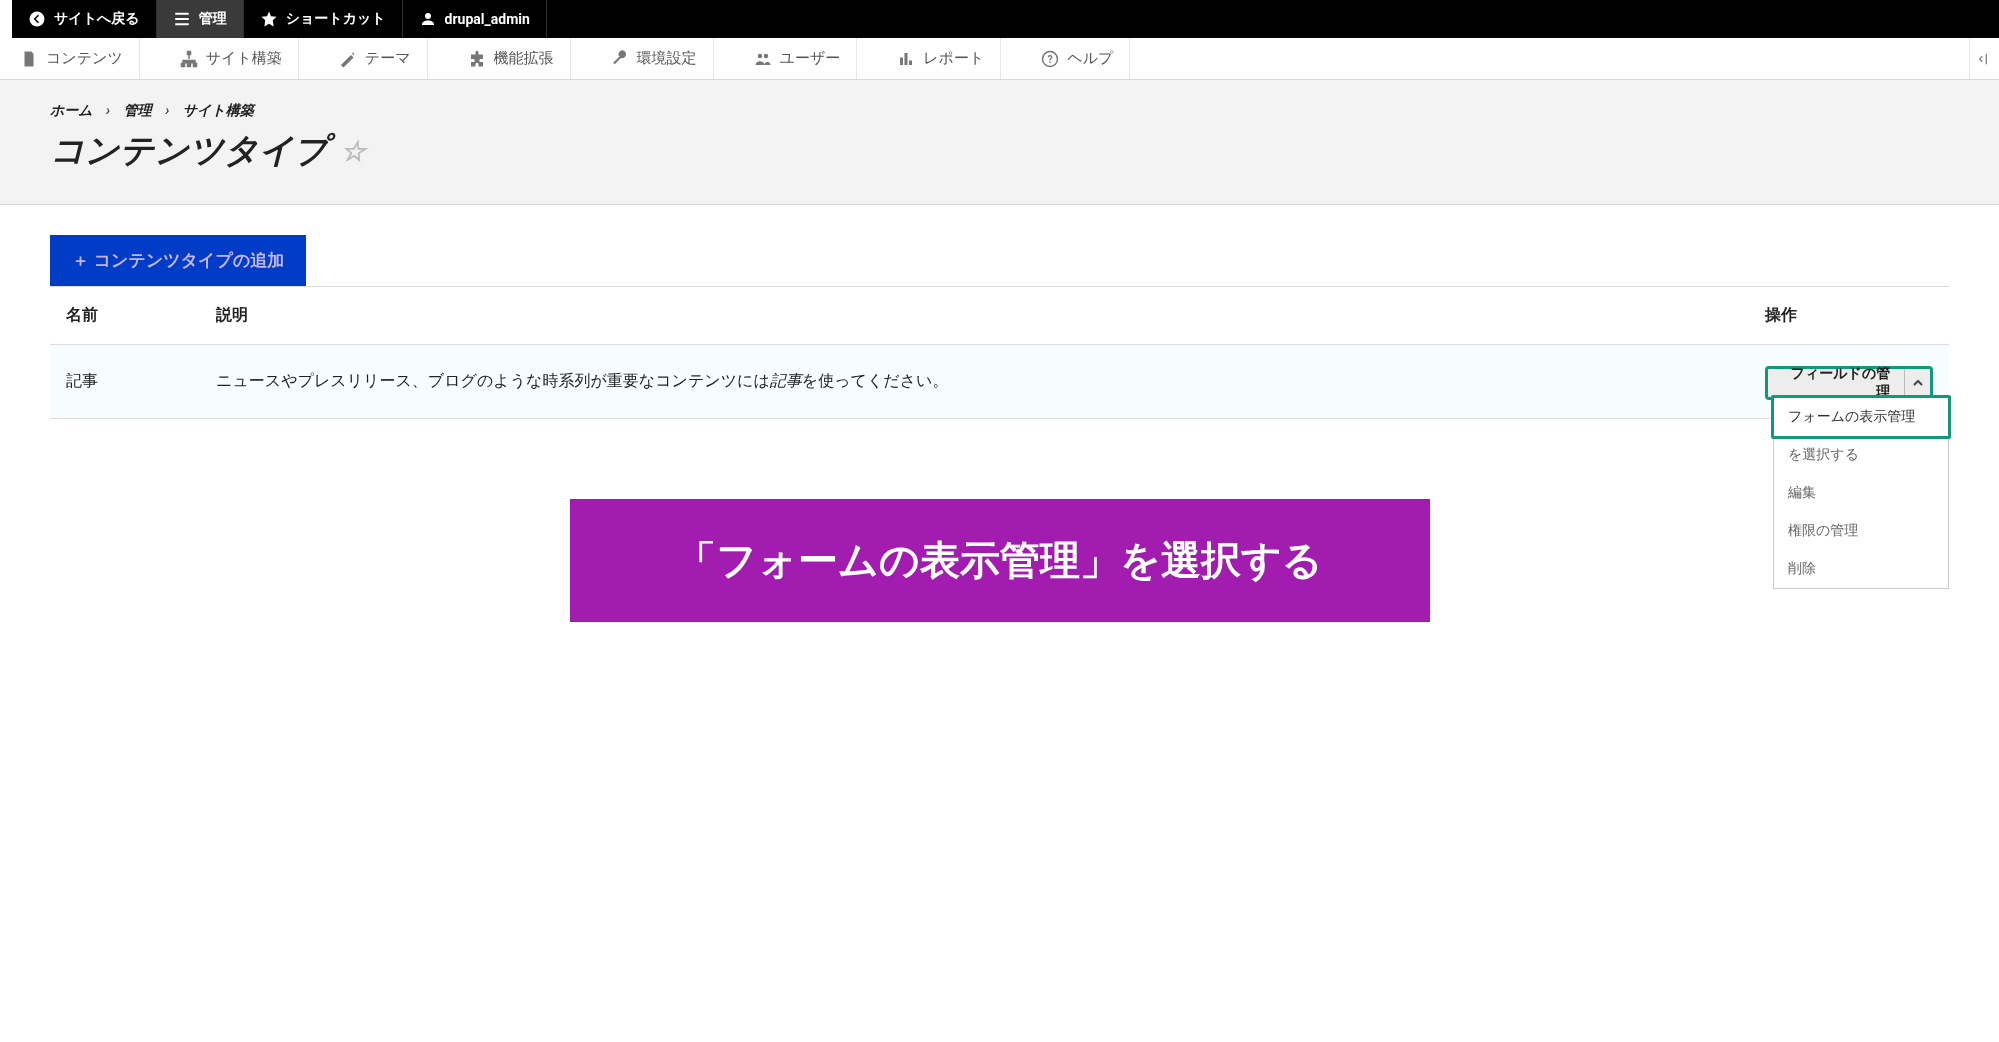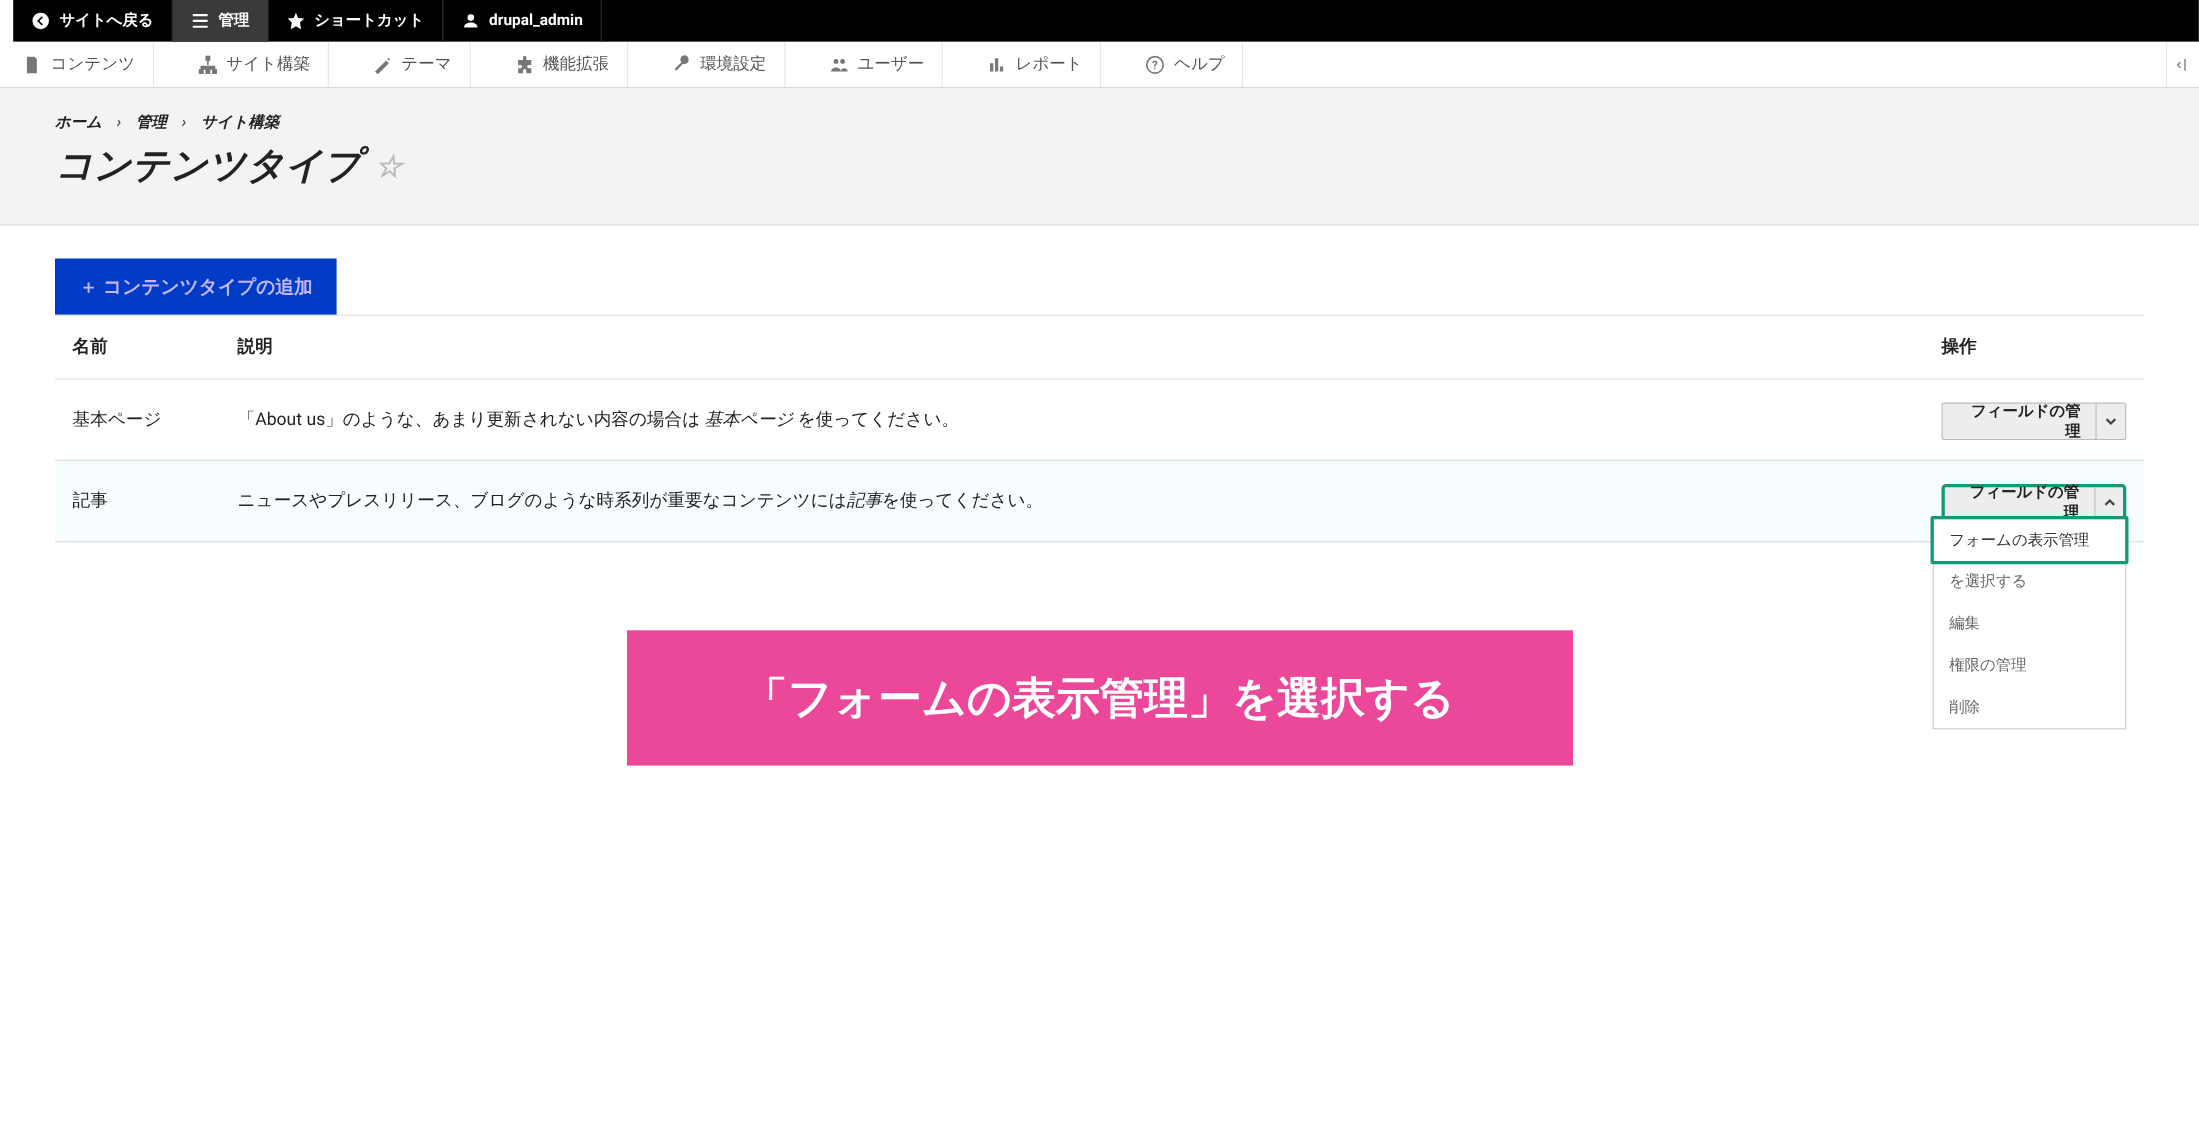--- a/index.html
+++ b/index.html
@@ -174,21 +174,21 @@
       cursor: pointer;
     }
     .splitbtn.open {
       border: 3px solid #0f9a78;
       border-radius: 4px;
     }
 
     
     .dropdown {
       position: absolute;
-      right: 16px;
+      right: 0;
       top: 52px;
       background: #fff;
       border: 1px solid #ccc;
       width: 176px;
       z-index: 10;
     }
     .dropdown-item {
       padding: 10px 14px;
       font-size: 14px;
       color: #666;
@@ -199,21 +199,21 @@
       border: 3px solid #0f9a78;
       border-radius: 2px;
       color: #333;
       margin: -3px;
       position: relative;
     }
 
     
     .callout {
       margin: 80px auto 0 auto;
-      background: #ec4899;
+      background: #a21caf;
       color: #fff;
       width: 860px;
       padding: 34px 10px;
       text-align: center;
       font-size: 40px;
       font-weight: 700;
     }
 
     
     .svg-white { fill: #fff; }
@@ -353,36 +353,20 @@
   <div class="table-area">
     <table class="table">
       <thead>
         <tr>
           <th class="col-name">名前</th>
           <th>説明</th>
           <th class="col-action">操作</th>
         </tr>
       </thead>
       <tbody>
-        <tr>
-          <td>基本ページ</td>
-          <td>
-            <span>「About us」のような、あまり更新されない内容の場合は </span><span class="desc-italic">基本ページ </span><span>を使ってください。</span>
-          </td>
-          <td class="action-cell">
-            <div class="splitbtn">
-              <div class="main">フィールドの管理</div>
-              <div class="caret">
-                <svg width="10" height="10" viewBox="0 0 10 10">
-                    <path d="M1 3l4 4 4-4" stroke="#444" stroke-width="2" fill="none"></path>
-                  </svg>
-              </div>
-            </div>
-          </td>
-        </tr>
         <tr class="hl">
           <td>記事</td>
           <td>
             <span>ニュースやプレスリリース、ブログのような時系列が重要なコンテンツには</span><span class="desc-italic">記事</span><span>を使ってください。</span>
           </td>
           <td class="action-cell">
             <div class="splitbtn open">
               <div class="main">フィールドの管理</div>
               <div class="caret">
                 <svg width="10" height="10" viewBox="0 0 10 10">

